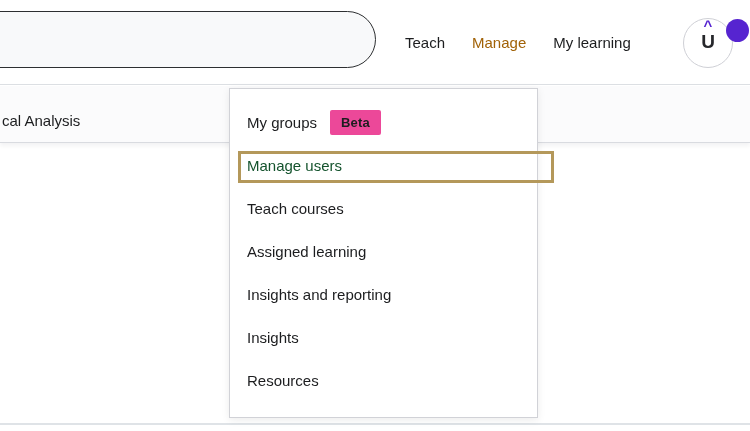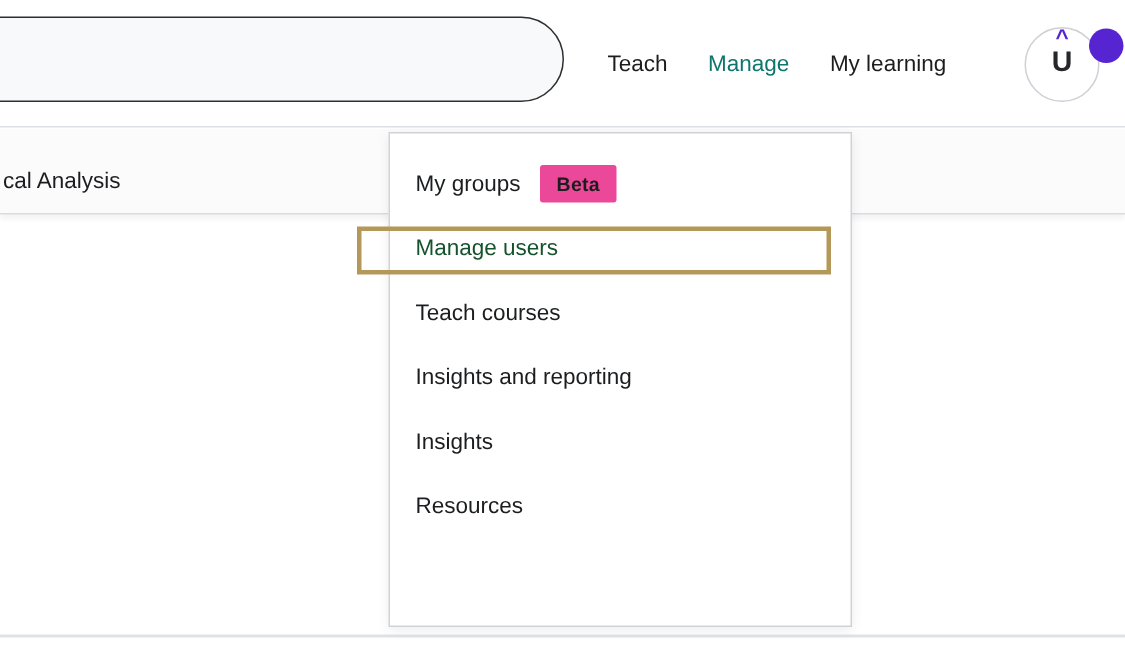--- a/index.html
+++ b/index.html
@@ -47,21 +47,21 @@
     align-items: center;
     gap: 27px;
     justify-content: center;
   }
   .nav-link {
     font-size: 15px;
     color: #1c1d1f;
     cursor: pointer;
     white-space: nowrap;
   }
-  .nav-link.active { color: #0f766e; }
+  .nav-link.active { color: #a16207; }
 
   .avatar {
     position: absolute;
     left: 683px; top: 18px;
     width: 50px; height: 50px;
     border: 1px solid #cfd0d6;
     border-radius: 50%;
     background: #ffffff;
     cursor: pointer;
   }
@@ -106,21 +106,21 @@
     font-size: 15px;
     color: #1c1d1f;
     padding-left: 2px;
     margin-top: 12px;
     white-space: nowrap;
   }
 
   
   .dropdown {
     position: absolute;
-    left: 259px; top: 88px;
+    left: 229px; top: 88px;
     width: 309px; height: 330px;
     background: #ffffff;
     border: 1px solid #d1d2d7;
     box-shadow: 0 2px 8px rgba(2, 6, 12, 0.08);
     padding: 12px 0 17px 0;
     z-index: 3;
   }
   .menu-item {
     height: 43px;
     display: flex;
@@ -191,20 +191,23 @@
       <span>My groups</span>
       <span class="beta-badge">Beta</span>
     </div>
     <div class="menu-item link">
       <span>Manage users</span>
     </div>
     <div class="menu-item">
       <span>Teach courses</span>
     </div>
     <div class="menu-item">
+      <span>Assigned learning</span>
+    </div>
+    <div class="menu-item">
       <span>Insights and reporting</span>
     </div>
     <div class="menu-item">
       <span>Insights</span>
     </div>
     <div class="menu-item">
       <span>Resources</span>
     </div>
   </div>
 

